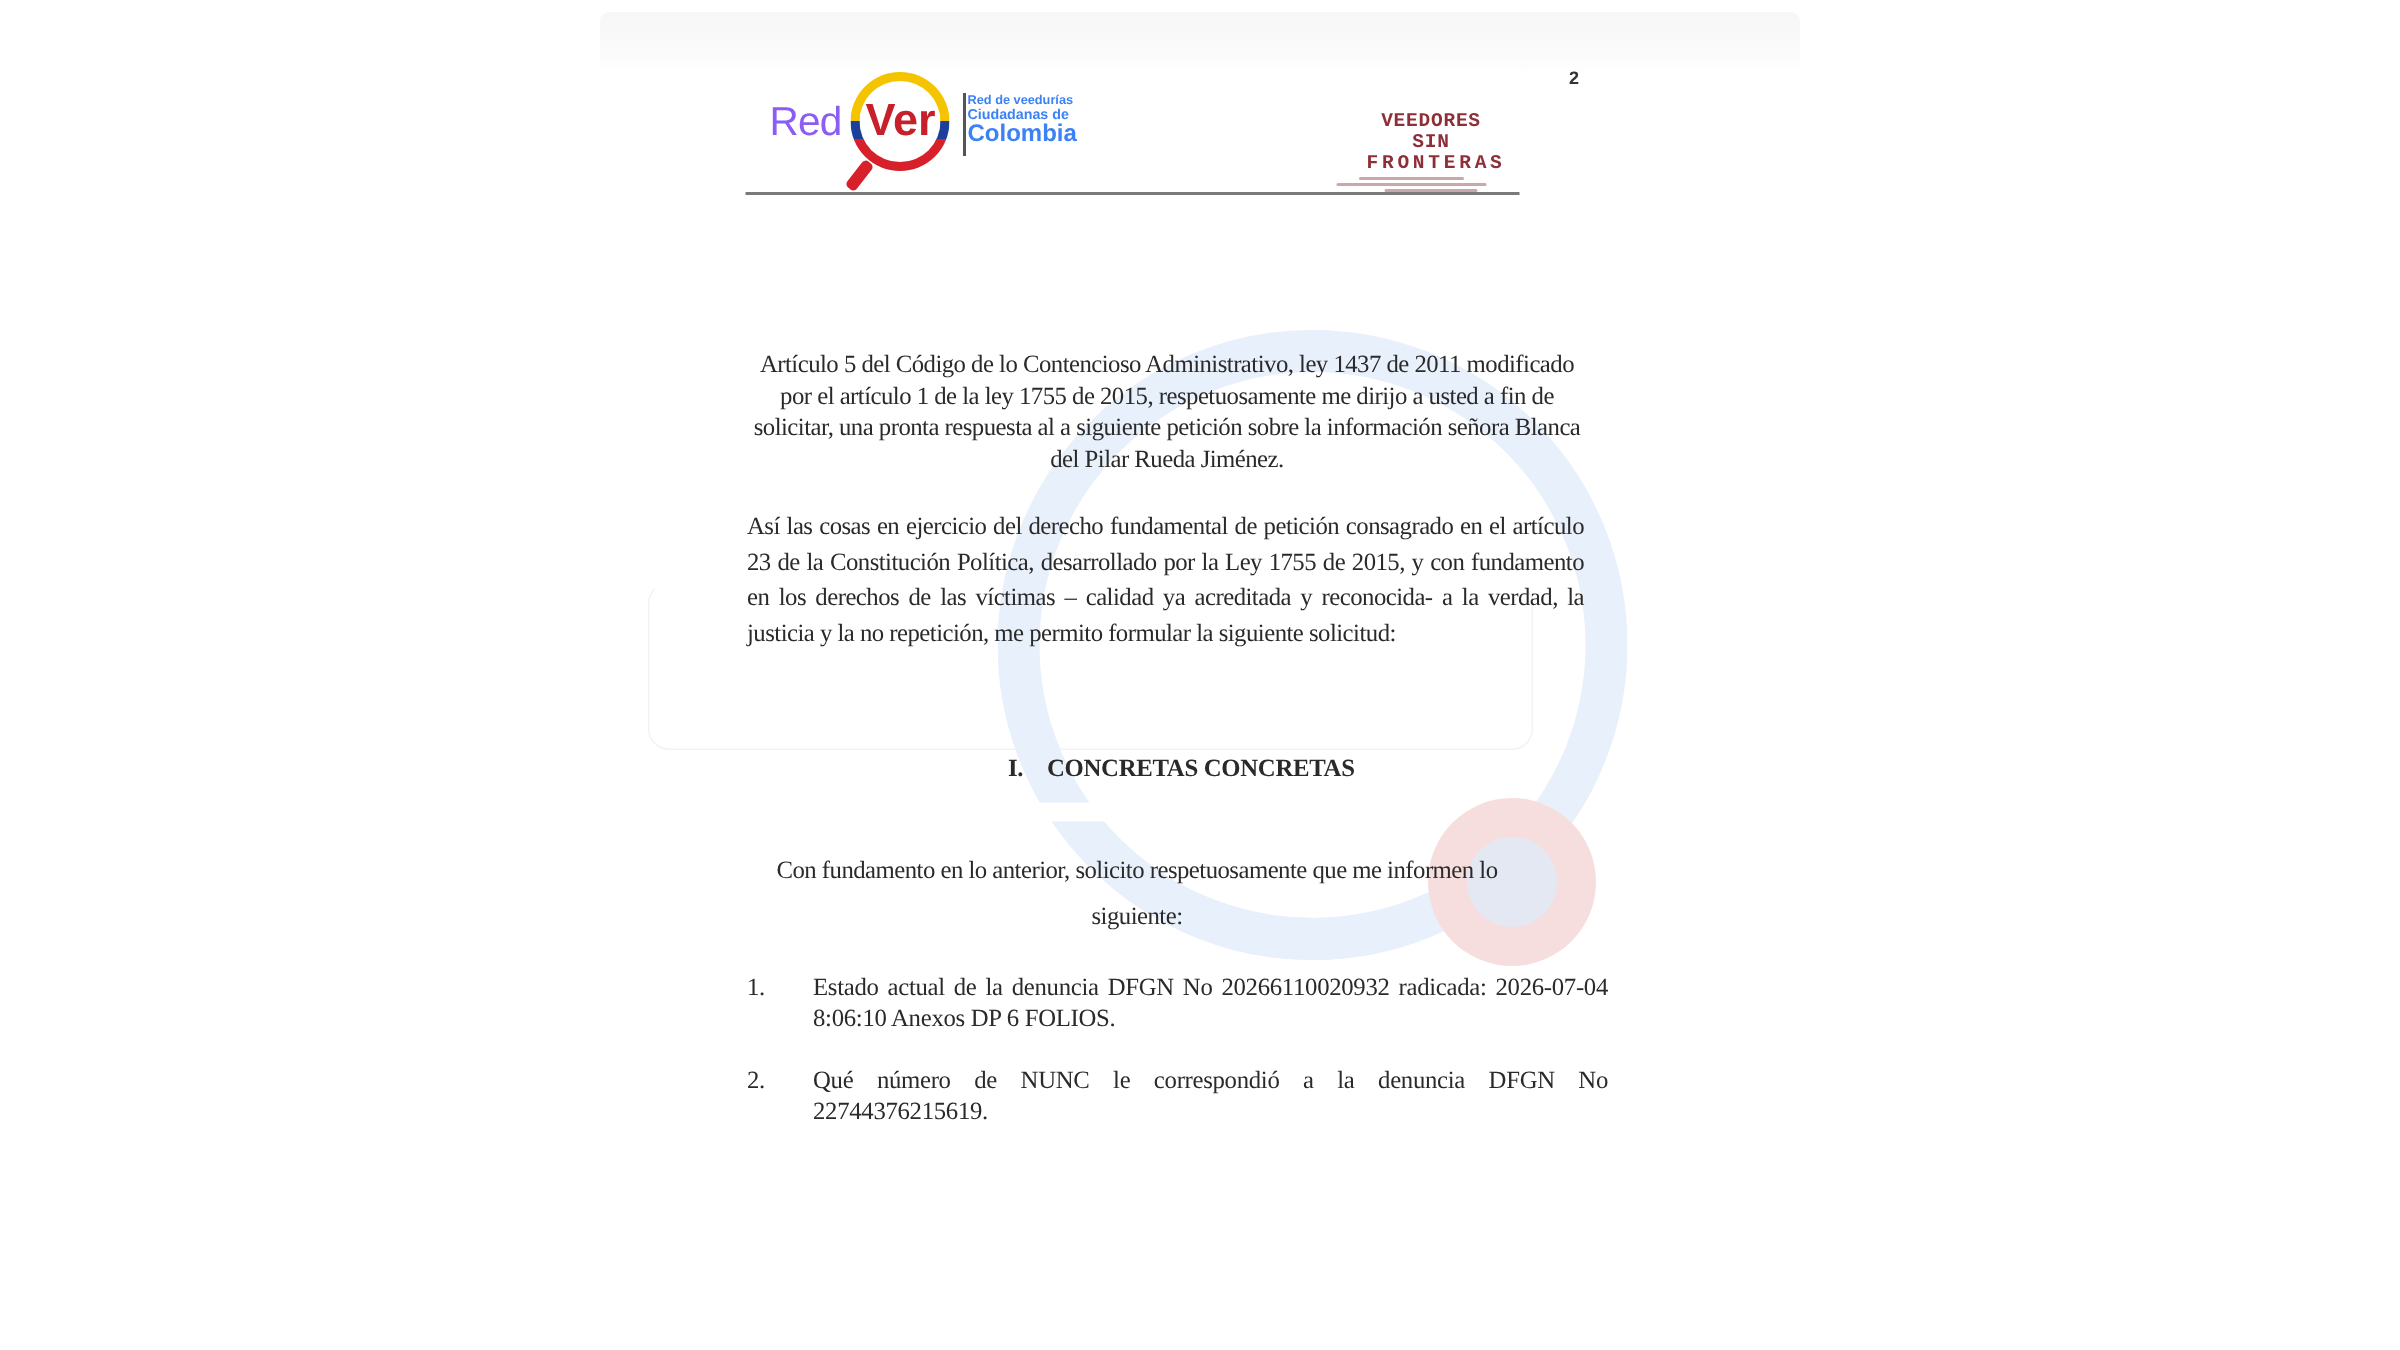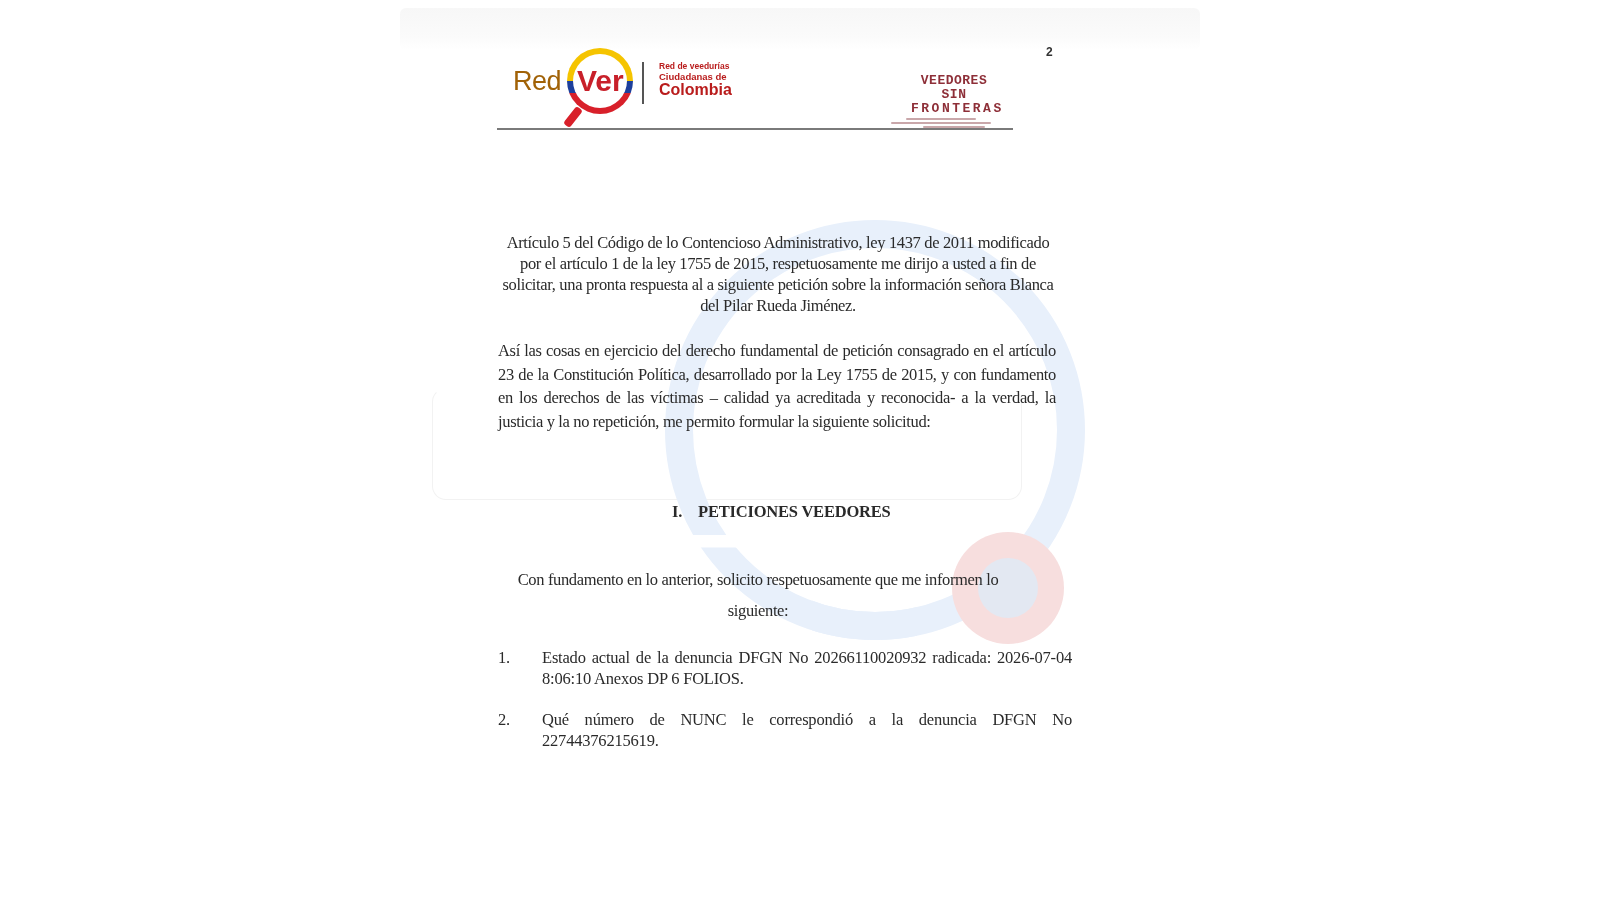--- a/index.html
+++ b/index.html
@@ -42,43 +42,43 @@
     .header-rule {
       position: absolute; left: 497px; top: 128px; width: 516px; height: 2px; background: #7a7a7a;
     }
     .page-number {
       position: absolute; left: 1046px; top: 45px; font-family: "Liberation Sans", sans-serif;
       font-size: 12px; font-weight: bold; color: #333;
     }
     .logo-redver { position: absolute; left: 16px; top: 4px; width: 210px; height: 84px; }
     .logo-red-text {
       position: absolute; left: 0; top: 22px; font-family: "Liberation Sans", sans-serif;
-      font-size: 27px; color: #a16207; letter-spacing: -0.5px; text-align: right;
+      font-size: 27px; color: #8b5cf6; letter-spacing: -0.5px; text-align: right;
     }
     .logo-lens {
       position: absolute; left: 54px; top: 4px; width: 66px; height: 66px; border-radius: 50%;
       box-sizing: border-box; border: 6px solid transparent;
       background:
         linear-gradient(#fff,#fff) padding-box,
         linear-gradient(to bottom, #f5c400 0%, #f5c400 50%, #1d3f9c 50%, #1d3f9c 68%, #d8202a 68%, #d8202a 100%) border-box;
     }
     .logo-handle {
       position: absolute; left: 56px; top: 62px; width: 8px; height: 22px; background: #d8202a;
       transform: rotate(38deg); border-radius: 3px;
     }
     .logo-ver-text {
       position: absolute; left: 64px; top: 20px; font-family: "Liberation Sans", sans-serif;
       font-size: 30px; font-weight: bold; color: #c8202a;
     }
     .logo-divider {
       position: absolute; left: 129px; top: 18px; width: 1.5px; height: 42px; background: #555;
     }
     .logo-sub {
-      position: absolute; left: 146px; top: 18px; font-family: "Liberation Sans", sans-serif;
-      color: #b91c1c; line-height: 1.0;
+      position: absolute; left: 132px; top: 18px; font-family: "Liberation Sans", sans-serif;
+      color: #3b82f6; line-height: 1.0;
     }
     .logo-sub .l1 { font-size: 8.5px; font-weight: bold; display: block; }
     .logo-sub .l2 { font-size: 9.5px; font-weight: bold; display: block; margin-top: 1px; }
     .logo-sub .l3 { font-size: 16px; font-weight: bold; display: block; margin-top: 1px; }
 
     .logo-vsf { position: absolute; left: 388px; top: 34px; width: 112px; height: 52px; text-align: center; }
     .vsf-l1, .vsf-l2 {
       font-family: "Liberation Mono", monospace; font-weight: bold; color: #8e2f38;
       font-size: 13px; line-height: 14px; display: block; letter-spacing: 0.5px; margin-left: 26px;
     }
@@ -142,21 +142,21 @@
     <span class="vsf-small" style="width:62px;margin-left:38px"></span>
   </div>
 </div>
 <div class="header-rule"></div>
 <div class="page-number">2</div>
 
 <p class="para para-1">Artículo 5 del Código de lo Contencioso Administrativo, ley 1437 de 2011 modificado por el artículo 1 de la ley 1755 de 2015, respetuosamente me dirijo a usted a fin de solicitar, una pronta respuesta al a siguiente petición sobre la información señora Blanca del Pilar Rueda Jiménez.</p>
 <p class="para para-2">Así las cosas en ejercicio del derecho fundamental de petición consagrado en el artículo 23 de la Constitución Política, desarrollado por la Ley 1755 de 2015, y con fundamento en los derechos de las víctimas – calidad ya acreditada y reconocida- a la verdad, la justicia y la no repetición, me permito formular la siguiente solicitud:</p>
 
 <div class="section-heading">
-  <span class="num">I.</span><span>PETICIONES VEEDORES</span>
+  <span class="num">I.</span><span>CONCRETAS CONCRETAS</span>
 </div>
 
 <p class="para para-3">Con fundamento en lo anterior, solicito respetuosamente que me informen lo siguiente:</p>
 
 <div class="list-item item-1">
   <span class="num">1.</span>
   <div class="txt">Estado actual de la denuncia DFGN No 20266110020932 radicada: 2026-07-04 8:06:10 Anexos DP 6 FOLIOS.</div>
 </div>
 <div class="list-item item-2">
   <span class="num">2.</span>

